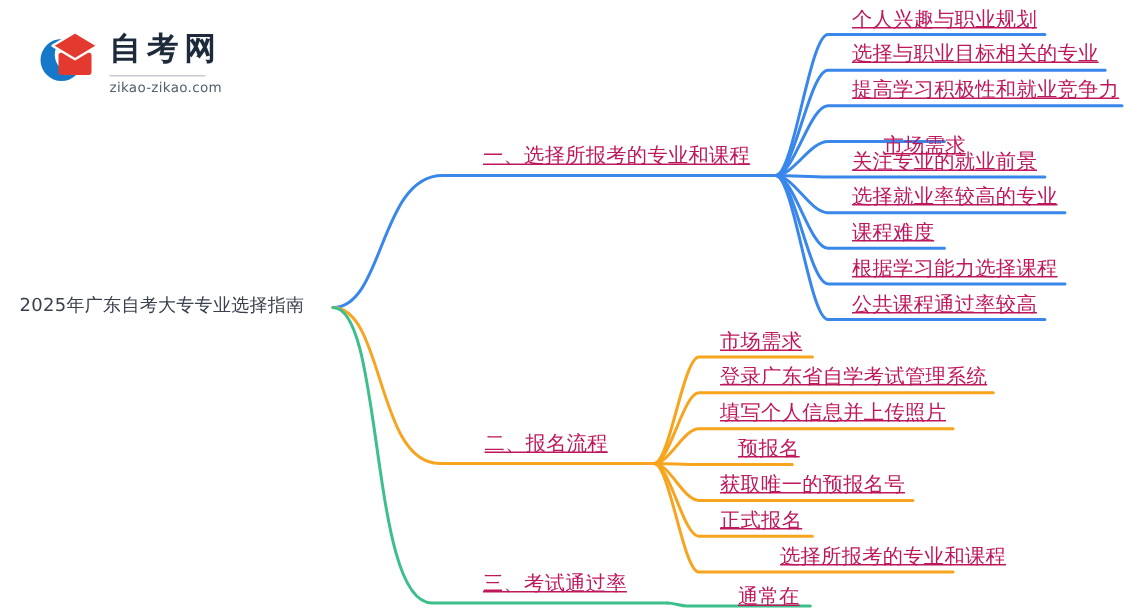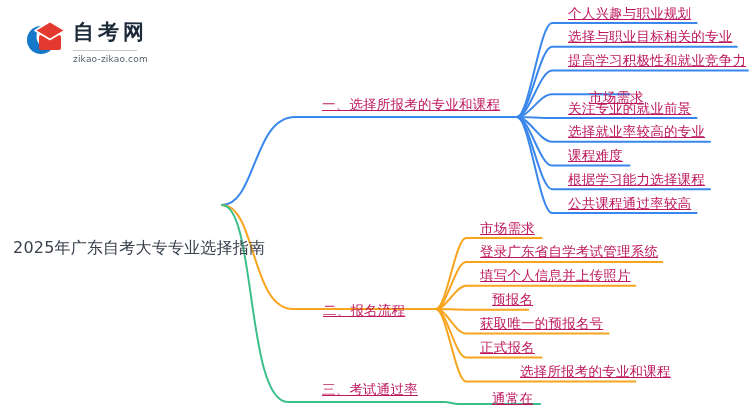--- a/index.html
+++ b/index.html
@@ -14,22 +14,22 @@
   .logo-title{font-size:21px;font-weight:bold;color:#1C2A3A;letter-spacing:4px;white-space:nowrap;}
   .logo-divider{height:1px;background:#C8CCD2;margin-top:4px;}
   .logo-domain{font-size:9px;color:#55606E;margin-top:3px;letter-spacing:0.2px;white-space:nowrap;}
   
   #links{position:absolute;left:0;top:0;pointer-events:none;}
   .topic{
     position:absolute;font-size:13.5px;line-height:15px;color:#be185d;
     white-space:nowrap;letter-spacing:0.2px;text-decoration:underline;
   }
   .root-topic{
-    position:absolute;left:13px;top:195px;font-size:16px;line-height:17px;
-    color:#3A414D;white-space:nowrap;letter-spacing:0.2px;margin-top:44px;
+    position:absolute;left:13px;top:195px;font-size:12px;line-height:17px;
+    color:#3A414D;white-space:nowrap;letter-spacing:0.2px;
   }
 </style>
 </head>
 <body>
 
 <div class="stage">
 
   <div class="logo">
     <svg class="logo-icon" width="44" height="46" viewBox="0 0 44 46">
       <circle cx="15" cy="26" r="14" fill="#1578C8"></circle>
@@ -71,21 +71,21 @@
       <div class="topic" style="left: 322px; top: 97px;">一、选择所报考的专业和课程</div>
       <div class="topic" style="left: 568px; top: 5.5px;">个人兴趣与职业规划</div>
       <div class="topic" style="left: 568px; top: 29.25px;">选择与职业目标相关的专业</div>
       <div class="topic" style="left: 568px; top: 53px;">提高学习积极性和就业竞争力</div>
       <div class="topic" style="left: 568px; top: 90px; margin-left: 21px;">市场需求</div>
       <div class="topic" style="left: 568px; top: 100.5px;">关注专业的就业前景</div>
       <div class="topic" style="left: 568px; top: 124.25px;">选择就业率较高的专业</div>
       <div class="topic" style="left: 568px; top: 148px;">课程难度</div>
       <div class="topic" style="left: 568px; top: 171.75px;">根据学习能力选择课程</div>
       <div class="topic" style="left: 568px; top: 195.5px;">公共课程通过率较高</div>
-      <div class="topic" style="left: 323px; top: 289px; margin-top: 14px;">二、报名流程</div>
+      <div class="topic" style="left: 323px; top: 289px;">二、报名流程</div>
       <div class="topic" style="left: 480px; top: 220.5px;">市场需求</div>
       <div class="topic" style="left: 480px; top: 244.4px;">登录广东省自学考试管理系统</div>
       <div class="topic" style="left: 480px; top: 268.3px;">填写个人信息并上传照片</div>
       <div class="topic" style="left: 480px; top: 292.2px; margin-left: 12px;">预报名</div>
       <div class="topic" style="left: 480px; top: 316.1px;">获取唯一的预报名号</div>
       <div class="topic" style="left: 480px; top: 340px;">正式报名</div>
       <div class="topic" style="left: 480px; top: 363.9px; margin-left: 40px;">选择所报考的专业和课程</div>
       <div class="topic" style="left: 322px; top: 382px;">三、考试通过率</div>
       <div class="topic" style="left: 492px; top: 391px;">通常在</div>
     </div>

